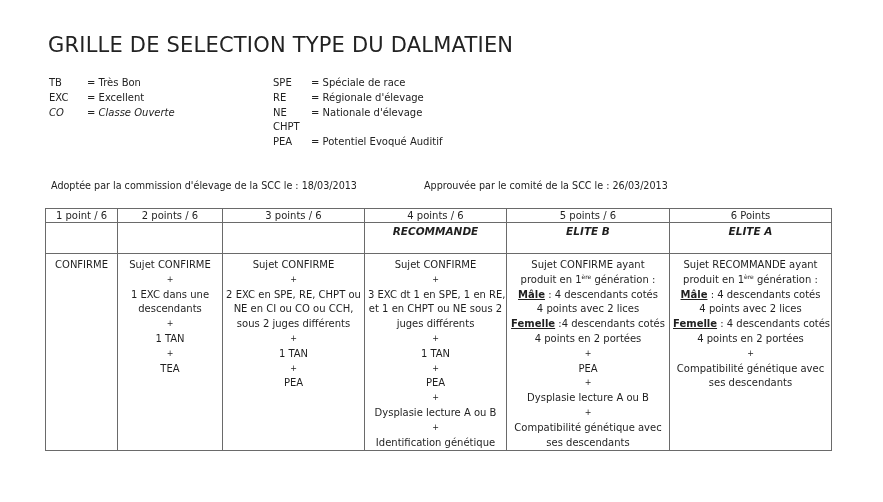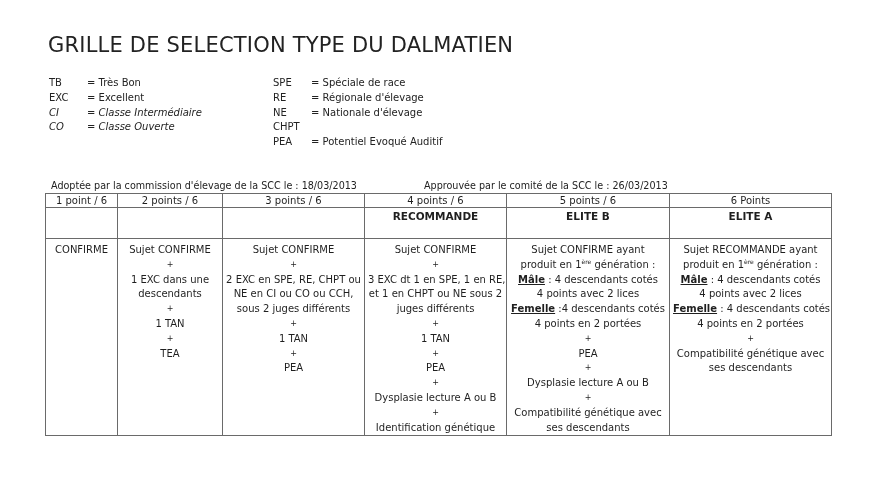--- a/index.html
+++ b/index.html
@@ -43,21 +43,21 @@
       font-size: 9.6px;
       color: #222;
       white-space: nowrap;
     }
     .approval-left { left: 51px; }
     .approval-right { left: 424px; }
 
     table.grid {
       position: absolute;
       left: 45px;
-      top: 193px;
+      top: 208px;
       width: 786px;
       height: 213px;
       border-collapse: collapse;
       font-size: 10px;
       color: #1f1f1f;
       table-layout: fixed;
     }
     table.grid td, table.grid th {
       border: 1px solid #6a6a6a;
       text-align: center;
@@ -68,20 +68,21 @@
       height: 13px;
       font-size: 10px;
       line-height: 12px;
     }
     tr.level-row td {
       height: 28px;
       vertical-align: top;
       font-weight: bold;
       font-size: 10.5px;
       padding-top: 2px;
+      font-style: italic;
     }
     tr.criteria-row td {
       vertical-align: top;
       padding-top: 4px;
       line-height: 14.8px;
     }
     .line { display: block; white-space: nowrap; }
     .plus { display: block; font-size: 8px; line-height: 14.8px; }
     .u { text-decoration: underline; font-weight: bold; }
     sup { font-size: 6px; line-height: 0; }
@@ -92,24 +93,20 @@
 <div class="title">GRILLE DE SELECTION TYPE DU DALMATIEN</div>
 
 <div class="legend legend-left">
   <div class="legend-row">
       <span class="abbr">TB</span>
       <span class="desc">= Très Bon</span>
     </div>
   <div class="legend-row">
       <span class="abbr">EXC</span>
       <span class="desc">= Excellent</span>
-    </div>
-  <div class="legend-row">
-      <span class="abbr it">CI</span>
-      <span class="desc it">= Classe Intermédiaire</span>
     </div>
   <div class="legend-row">
       <span class="abbr it">CO</span>
       <span class="desc it">= Classe Ouverte</span>
     </div>
 </div>
 
 <div class="legend legend-right">
   <div class="legend-row">
       <span class="abbr">SPE</span>

